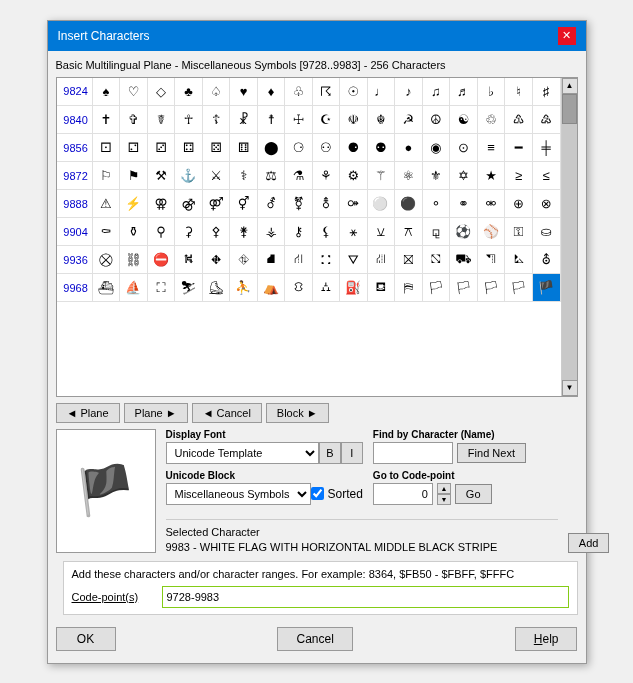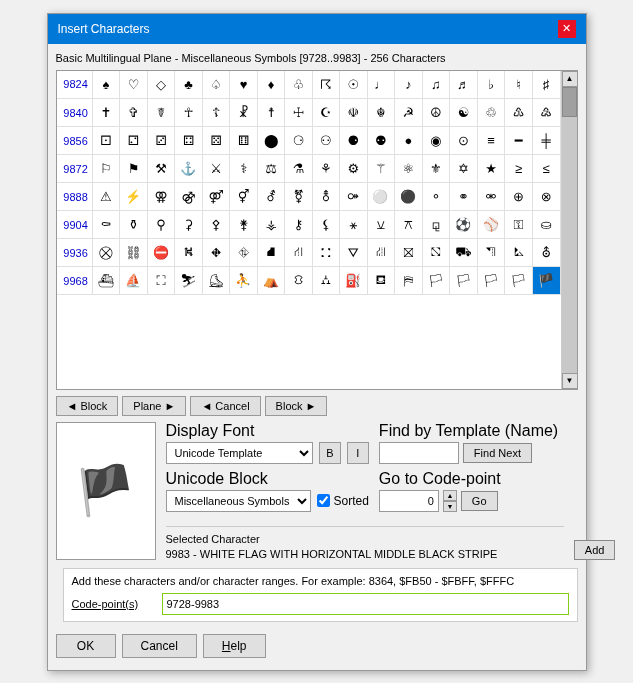--- a/index.html
+++ b/index.html
@@ -142,21 +142,20 @@
       font-size: 48px;
       flex-shrink: 0;
     }
 
     .controls-panel { flex: 1; }
 
     .form-row {
       display: flex;
       align-items: center;
       margin-bottom: 6px;
-      gap: 6px;
     }
 
     .form-select {
       flex: 1;
       height: 22px;
       border: 1px solid #999;
       padding: 1px 4px;
       font-size: 11px;
       background: white;
     }
@@ -265,38 +264,38 @@
     .codepoint-input {
       flex: 1;
       height: 22px;
       border: 1px solid #84cc16;
       padding: 2px 4px;
       font-size: 11px;
     }
 
     .dialog-buttons {
       display: flex;
-      justify-content: flex-start;
-      gap: 6px;
+      justify-content: space-between;
+      gap: 16px;
       margin-top: 8px;
       padding: 4px 0;
     }
 
     .dialog-btn {
       padding: 4px 18px;
       border: 1px solid #999;
       background: #e0e0e0;
       cursor: pointer;
       font-size: 12px;
       min-width: 60px;
     }
 
     .section-label {
-      font-size: 16px;
-      font-weight: normal;
+      font-size: 10px;
+      font-weight: bold;
       margin-bottom: 2px;
     }
 
     .two-col {
       display: flex;
       gap: 10px;
     }
 
     .left-col { flex: 1; }
     .right-col { min-width: 185px; }
@@ -485,21 +484,21 @@
       <div class="scrollbar">
         <div class="scrollbar-btn">▲</div>
         <div class="scrollbar-track">
           <div class="scrollbar-thumb"></div>
         </div>
         <div class="scrollbar-btn">▼</div>
       </div>
     </div>
 
     <div class="nav-buttons">
-      <button class="nav-btn">◄ Block</button>
+      <button class="nav-btn">◄ Plane</button>
       <button class="nav-btn">Plane ►</button>
       <button class="nav-btn">◄ Cancel</button>
       <button class="nav-btn">Block ►</button>
     </div>
 
     <div class="bottom-section">
 
       <div class="char-preview">
         <span>🏴</span>
       </div>
@@ -524,21 +523,21 @@
               </select>
               <div class="checkbox-row">
                 <input type="checkbox" id="sorted-cb" checked="" style="">
                 <label for="sorted-cb">Sorted</label>
               </div>
             </div>
           </div>
 
           <div class="right-col">
 
-            <div class="section-label">Find by Template (Name)</div>
+            <div class="section-label">Find by Character (Name)</div>
             <div class="find-row">
               <input type="text" class="find-input" style="">
               <button class="find-btn">Find Next</button>
             </div>
 
             <div class="section-label">Go to Code-point</div>
             <div class="code-row">
               <input type="text" class="code-input" value="0" style="">
               <div class="spin-btns">
                 <div class="spin-btn">▲</div>

